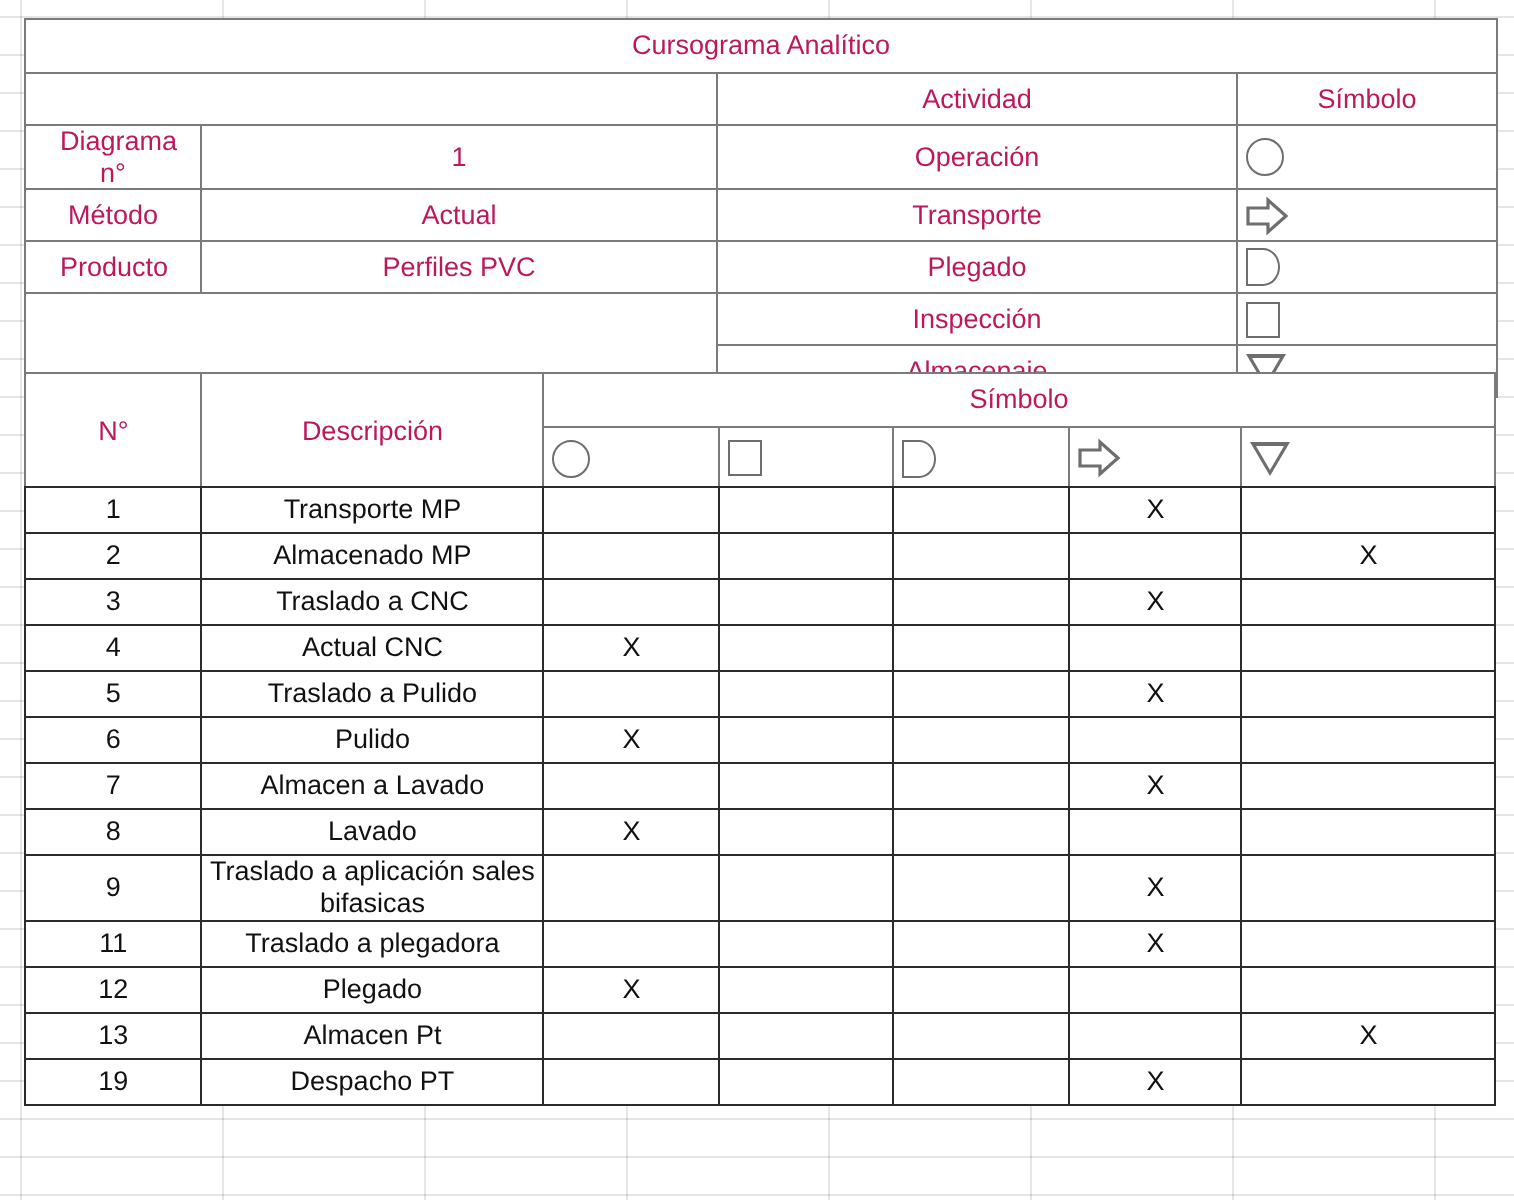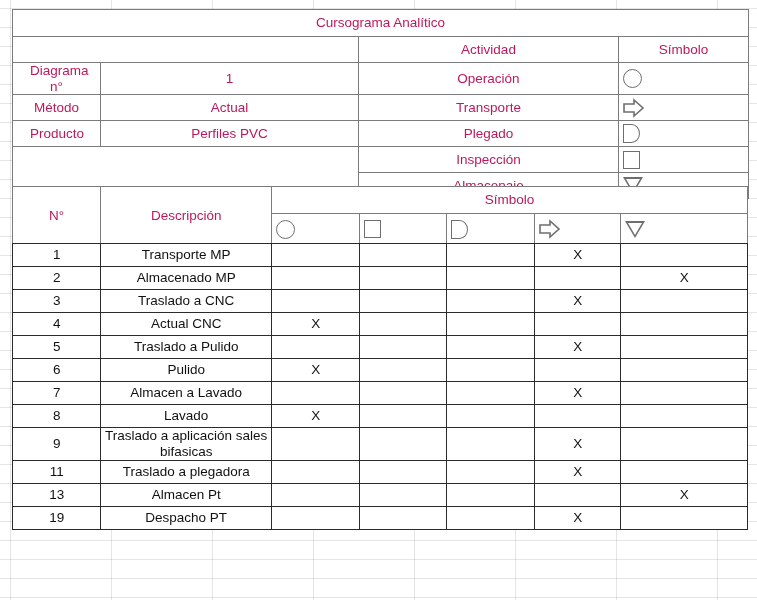--- a/index.html
+++ b/index.html
@@ -344,20 +344,29 @@
         <tr>
           <td>11</td>
           <td>Traslado a plegadora</td>
           <td></td>
           <td></td>
           <td></td>
           <td>X</td>
           <td></td>
         </tr>
         <tr>
+          <td>12</td>
+          <td>Plegado</td>
+          <td>X</td>
+          <td></td>
+          <td></td>
+          <td></td>
+          <td></td>
+        </tr>
+        <tr>
           <td>13</td>
           <td>Almacen Pt</td>
           <td></td>
           <td></td>
           <td></td>
           <td></td>
           <td>X</td>
         </tr>
         <tr>
           <td>19</td>

